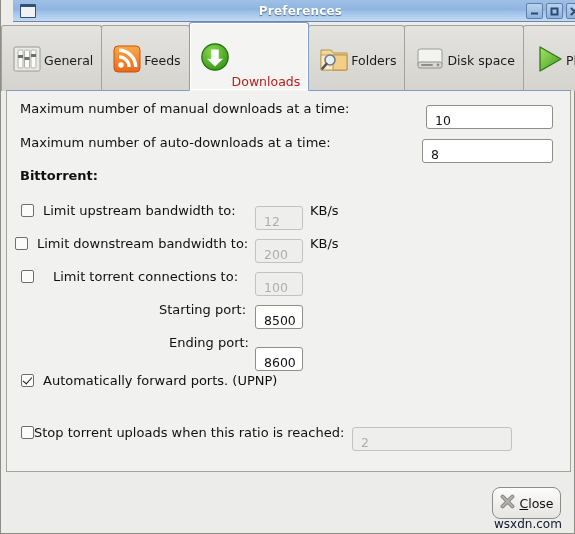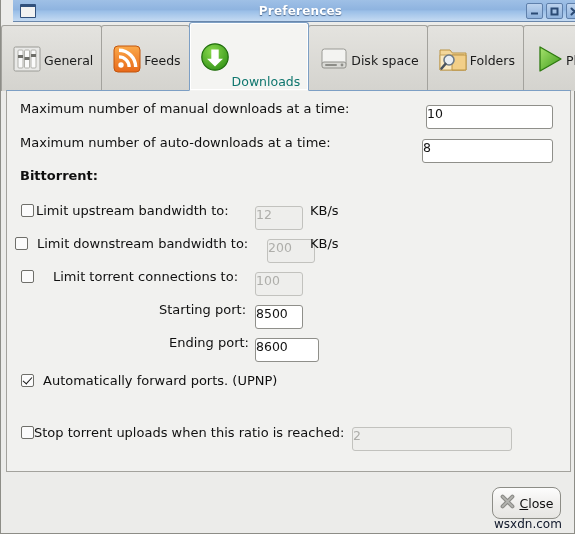--- a/index.html
+++ b/index.html
@@ -77,21 +77,21 @@
     font-size: 12.5px; color: #1c1c1c; margin-top: 2px; white-space: nowrap;
   }
   .tab.active {
     background: #f4f4f2;
     border: 1px solid #7d9fc4;
     border-bottom: 1px solid #f4f4f2;
     height: 69px;
     z-index: 5;
     box-shadow: inset 0 0 0 1px #ffffff;
   }
-  .tab.active .tab-label { color: #0f766e; margin-top: 48px; }
+  .tab.active .tab-label { color: #b91c1c; margin-top: 48px; }
 
   
   #panel {
     position: absolute; left: 5px; top: 90px;
     width: 565px; height: 382px;
     background: #f1f1ef;
     border: 1px solid #a3a29d;
     border-top: 1px solid #7d9fc4;
   }
 
@@ -100,22 +100,22 @@
   .lbl { font-size: 13px; color: #101010; white-space: nowrap; }
   .lbl.bold { font-weight: bold; }
 
   .tfield {
     height: 24px;
     background: #ffffff;
     border: 1px solid #8f8f8a;
     border-radius: 3px;
     font-size: 12.5px;
     color: #121212;
-    padding: 0 0;
-    display: flex; align-items: flex-start;
+    padding: 0 8px;
+    display: flex; align-items: flex-end;
     font-family: "DejaVu Sans", "Liberation Sans", sans-serif;
   }
   .tfield.disabled {
     background: #eeeeec;
     border: 1px solid #c2c2be;
     color: #aeaeaa;
   }
 
   .cb {
     width: 13px; height: 13px;
@@ -228,40 +228,40 @@
           <circle cx="17" cy="17" r="13.2" fill="url(#dlg)" stroke="#1f6d0c" stroke-width="1.2"></circle>
           <path d="M13.3 9.5h7.4v9.3h4.3L17 26.5 9 18.8h4.3z" fill="#ffffff"></path>
         </svg>
       </span>
       <span class="tab-label">Downloads</span>
     </div>
 
     <div class="tab">
       <span class="tab-icon">
         <svg width="34" height="34" viewBox="0 0 34 34">
-          <rect x="5" y="7" width="24" height="17" rx="2.5" fill="#f3f3f1" stroke="#9a9a95"></rect>
-          <rect x="5" y="20" width="24" height="6" rx="2" fill="#d9d9d5" stroke="#8f8f8a"></rect>
-          <rect x="8" y="22" width="12" height="2" rx="1" fill="#8d8d88"></rect>
-          <circle cx="25" cy="23" r="1.4" fill="#8d8d88"></circle>
-        </svg>
-      </span>
-      <span class="tab-label">Disk space</span>
-    </div>
-
-    <div class="tab">
-      <span class="tab-icon">
-        <svg width="34" height="34" viewBox="0 0 34 34">
           <path d="M4 8h10l2.4 3H30v17H4z" fill="#f4d79a" stroke="#bb9444"></path>
           <path d="M4 13h24v15H4z" fill="#fbeac3" stroke="#c2a05a"></path>
           <path d="M16 13h14v15H16z" fill="#f2cf88" stroke="#bb9444"></path>
           <circle cx="13" cy="18" r="5" fill="#e9eef4" stroke="#6d7a88" stroke-width="1.6"></circle>
           <path d="M9.4 22 L5.5 26.5" stroke="#4a535e" stroke-width="2.6" stroke-linecap="round"></path>
         </svg>
       </span>
       <span class="tab-label">Folders</span>
+    </div>
+
+    <div class="tab">
+      <span class="tab-icon">
+        <svg width="34" height="34" viewBox="0 0 34 34">
+          <rect x="5" y="7" width="24" height="17" rx="2.5" fill="#f3f3f1" stroke="#9a9a95"></rect>
+          <rect x="5" y="20" width="24" height="6" rx="2" fill="#d9d9d5" stroke="#8f8f8a"></rect>
+          <rect x="8" y="22" width="12" height="2" rx="1" fill="#8d8d88"></rect>
+          <circle cx="25" cy="23" r="1.4" fill="#8d8d88"></circle>
+        </svg>
+      </span>
+      <span class="tab-label">Disk space</span>
     </div>
 
     <div class="tab">
       <span class="tab-icon">
         <svg width="34" height="34" viewBox="0 0 34 34">
           <defs>
               <linearGradient id="plg" x1="0" y1="0" x2="1" y2="1">
             <stop offset="0" stop-color="#a7e36e"></stop>
                 <stop offset="1" stop-color="#3d9a18"></stop>
           </linearGradient>
@@ -287,36 +287,36 @@
       <span class="lbl">Maximum number of auto-downloads at a time:</span>
     </div>
     <div class="tfield" style="position:absolute; left:415px; top:48px; width:131px;">
       <span>8</span>
     </div>
 
     <div class="row" style="left:13px; top:77px;">
       <span class="lbl bold">Bittorrent:</span>
     </div>
 
-    <div class="row" style="left:14px; top:112px; gap:2px;">
+    <div class="row" style="left:14px; top:112px; gap:9px;">
       <span class="cb"></span>
       <span class="lbl">Limit upstream bandwidth to:</span>
     </div>
     <div class="tfield disabled" style="position:absolute; left:248px; top:115px; width:48px;">
       <span>12</span>
     </div>
     <div class="row" style="left:303px; top:112px;">
       <span class="lbl">KB/s</span>
     </div>
 
     <div class="row" style="left:8px; top:145px; gap:9px;">
       <span class="cb"></span>
       <span class="lbl">Limit downstream bandwidth to:</span>
     </div>
-    <div class="tfield disabled" style="position:absolute; left:248px; top:148px; width:48px;margin-left:12px;">
+    <div class="tfield disabled" style="position:absolute; left:248px; top:148px; width:48px;">
       <span>200</span>
     </div>
     <div class="row" style="left:303px; top:145px;">
       <span class="lbl">KB/s</span>
     </div>
 
     <div class="row" style="left:14px; top:178px; gap:19px;">
       <span class="cb"></span>
       <span class="lbl">Limit torrent connections to:</span>
     </div>
@@ -327,21 +327,21 @@
     <div class="row" style="left:152px; top:211px;">
       <span class="lbl">Starting port:</span>
     </div>
     <div class="tfield" style="position:absolute; left:248px; top:214px; width:48px;">
       <span>8500</span>
     </div>
 
     <div class="row" style="left:162px; top:244px;">
       <span class="lbl">Ending port:</span>
     </div>
-    <div class="tfield" style="position:absolute; left:248px; top:247px; width:64px;">
+    <div class="tfield" style="position:absolute; left:248px; top:256px; width:48px;">
       <span>8600</span>
     </div>
 
     <div class="row" style="left:14px; top:282px; gap:9px;">
       <span class="cb checked"></span>
       <span class="lbl">Automatically forward ports.  (UPNP)</span>
     </div>
 
 
     <div class="row" style="left:14px; top:334px; ">

